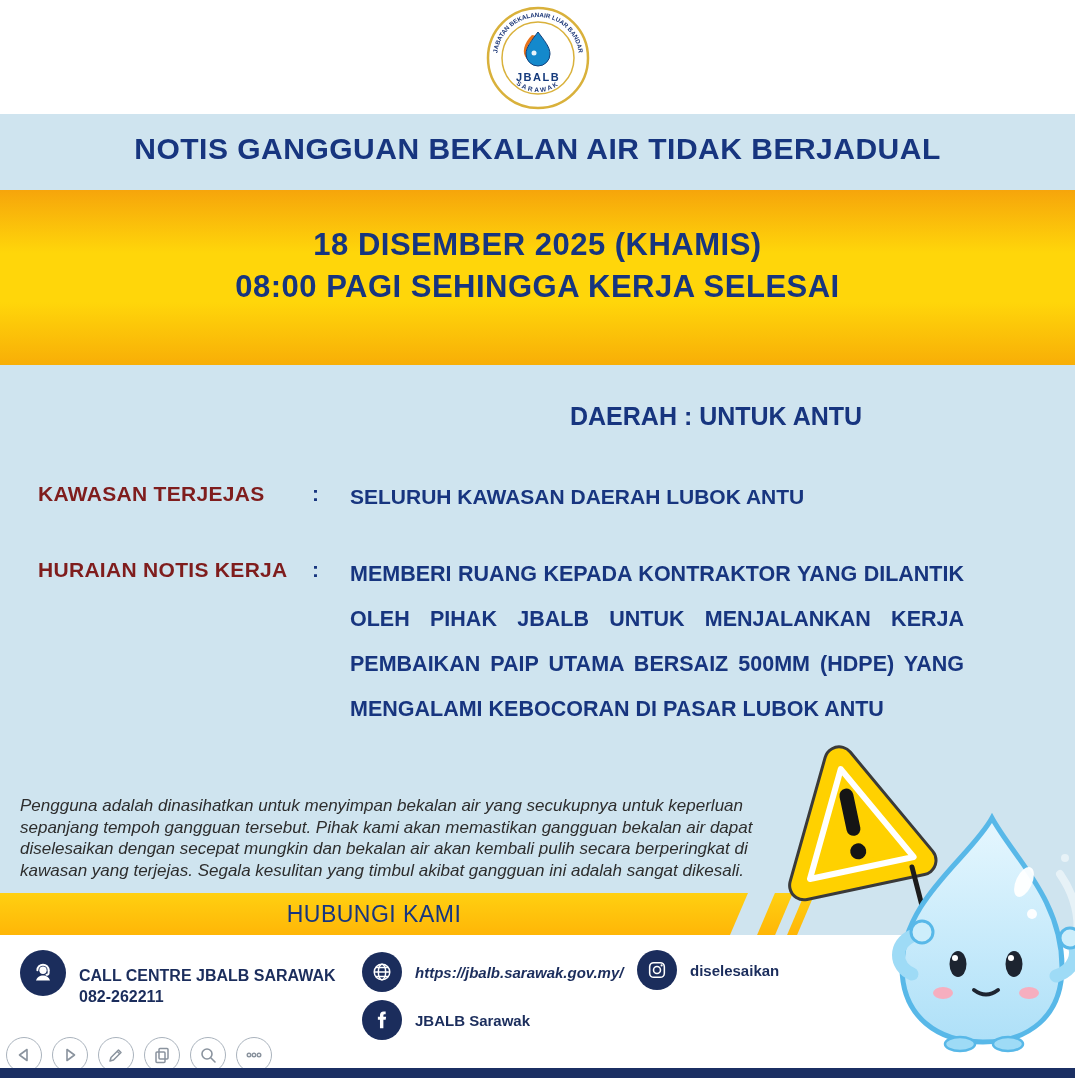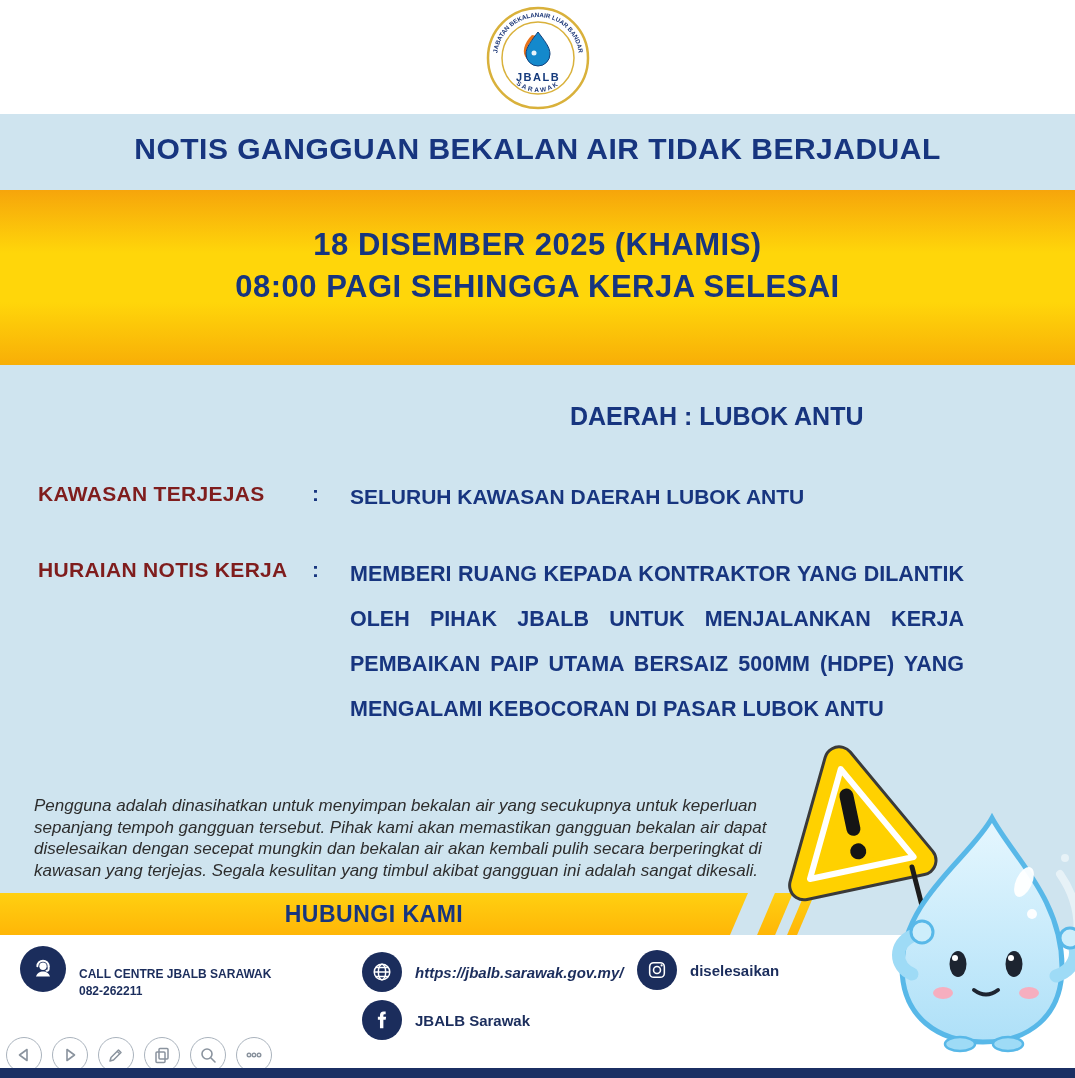--- a/index.html
+++ b/index.html
@@ -22,42 +22,42 @@
 
   .row-label { position:absolute; left:38px;  font-size:21px; font-weight:bold; color:#7f1d1d; letter-spacing:0.3px; }
   .row-colon { position:absolute; left:312px; font-size:21px; font-weight:bold; color:#17357f; }
   .r1 { top:482px; }
   .r2 { top:558px; }
   .kawasan-value { position:absolute; top:485px; left:350px; font-size:21px; font-weight:bold; color:#17357f; }
   .huraian-value { position:absolute; top:552px; left:350px; width:614px; font-size:21.5px; font-weight:bold;
                    color:#17357f; line-height:45px; text-align:justify; }
 
   .disclaimer { position:absolute; top:795px; left:20px; width:764px; font-style:italic;
-                font-size:17px; line-height:21.5px; color:#2d2d2d;margin-left:14px; }
+                font-size:17px; line-height:21.5px; color:#2d2d2d; }
 
   .hubungi-bar { position:absolute; top:893px; left:0; width:748px; height:42px;
     background:linear-gradient(180deg,#ffd011,#ffb607);
     clip-path:polygon(0 0, 100% 0, calc(100% - 18px) 100%, 0 100%);
     display:flex; align-items:center; justify-content:center;
-    color:#17357f; font-weight:bold; font-size:23px; letter-spacing:0.5px; }
+    color:#17357f; font-weight:normal; font-size:23px; letter-spacing:0.5px; }
   .stripe { position:absolute; top:893px; height:42px; transform:skewX(-23deg);
     background:linear-gradient(180deg,#ffd011,#ffb607); }
   .stripe.s1 { left:766px; width:18px; }
   .stripe.s2 { left:796px; width:10px; }
 
   .contacts-bg { position:absolute; top:935px; left:0; width:100%; height:133px; background:#ffffff; }
 
   .contact-item { position:absolute; display:flex; align-items:center; gap:13px; color:#1b2d5c; }
   .badge { width:40px; height:40px; border-radius:50%; background:#1b2d5c; color:#fff;
            display:flex; align-items:center; justify-content:center; flex:0 0 auto; }
   .badge svg { width:22px; height:22px; }
   .c-call { top:940px; left:20px; }
   .c-call .badge { width:46px; height:46px; }
   .c-call .badge svg { width:26px; height:26px; }
-  .c-text { display:flex; flex-direction:column; gap:3px; font-size:12px; font-weight:bold;margin-top:27px; }
+  .c-text { display:flex; flex-direction:column; gap:3px; font-size:16px; font-weight:bold;margin-top:27px; }
   .c-web { top:952px; left:362px;font-style:italic; }
   .c-fb  { top:1000px; left:362px; }
   .c-ig  { top:950px; left:637px; }
   .c-line { font-size:15px; font-weight:bold; }
 
   .mascot { position:absolute; left:762px; top:732px; width:313px; height:346px; }
 
   .controls { position:absolute; left:6px; top:1037px; display:flex; gap:10px; }
   .ctrl { width:36px; height:36px; border-radius:50%; background:rgba(255,255,255,0.55);
           border:1.5px solid #aab3bd; color:#8a939e; display:flex; align-items:center;
@@ -94,21 +94,21 @@
     </svg>
   </div>
 
   <h1 class="title">NOTIS GANGGUAN BEKALAN AIR TIDAK BERJADUAL</h1>
 
   <div class="date-banner">
     <div>18 DISEMBER 2025 (KHAMIS)</div>
     <div>08:00 PAGI SEHINGGA KERJA SELESAI</div>
   </div>
 
-  <div class="daerah">DAERAH : LUBOK ANTU</div>
+  <div class="daerah">DAERAH : UNTUK ANTU</div>
 
   <div class="row-label r1">KAWASAN TERJEJAS</div>
   <div class="row-colon r1">:</div>
   <div class="kawasan-value">SELURUH KAWASAN DAERAH LUBOK ANTU</div>
 
   <div class="row-label r2">HURAIAN NOTIS KERJA</div>
   <div class="row-colon r2">:</div>
   <div class="huraian-value">MEMBERI RUANG KEPADA KONTRAKTOR YANG DILANTIK OLEH PIHAK JBALB UNTUK MENJALANKAN KERJA PEMBAIKAN PAIP UTAMA BERSAIZ 500MM (HDPE) YANG MENGALAMI KEBOCORAN DI PASAR LUBOK ANTU</div>
 
   <p class="disclaimer">Pengguna adalah dinasihatkan untuk menyimpan bekalan air yang secukupnya untuk keperluan sepanjang tempoh gangguan tersebut. Pihak kami akan memastikan gangguan bekalan air dapat diselesaikan dengan secepat mungkin dan bekalan air akan kembali pulih secara berperingkat di kawasan yang terjejas. Segala kesulitan yang timbul akibat gangguan ini adalah sangat dikesali.</p>

